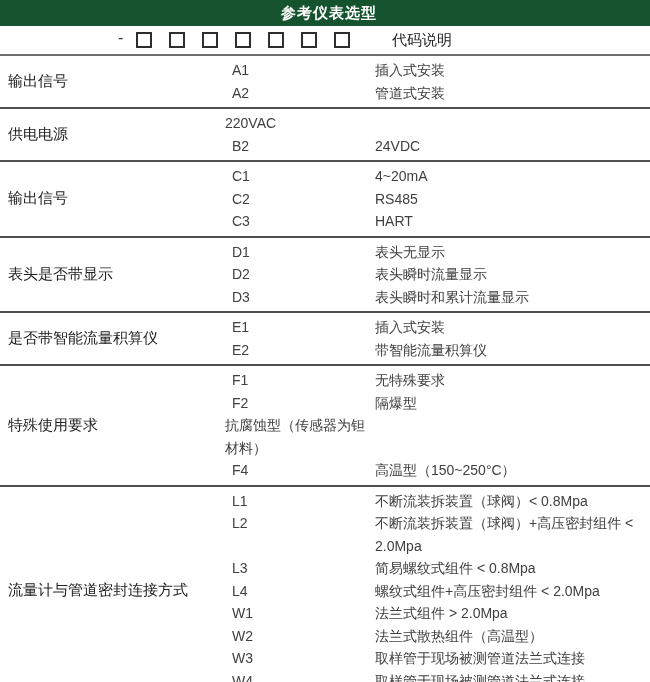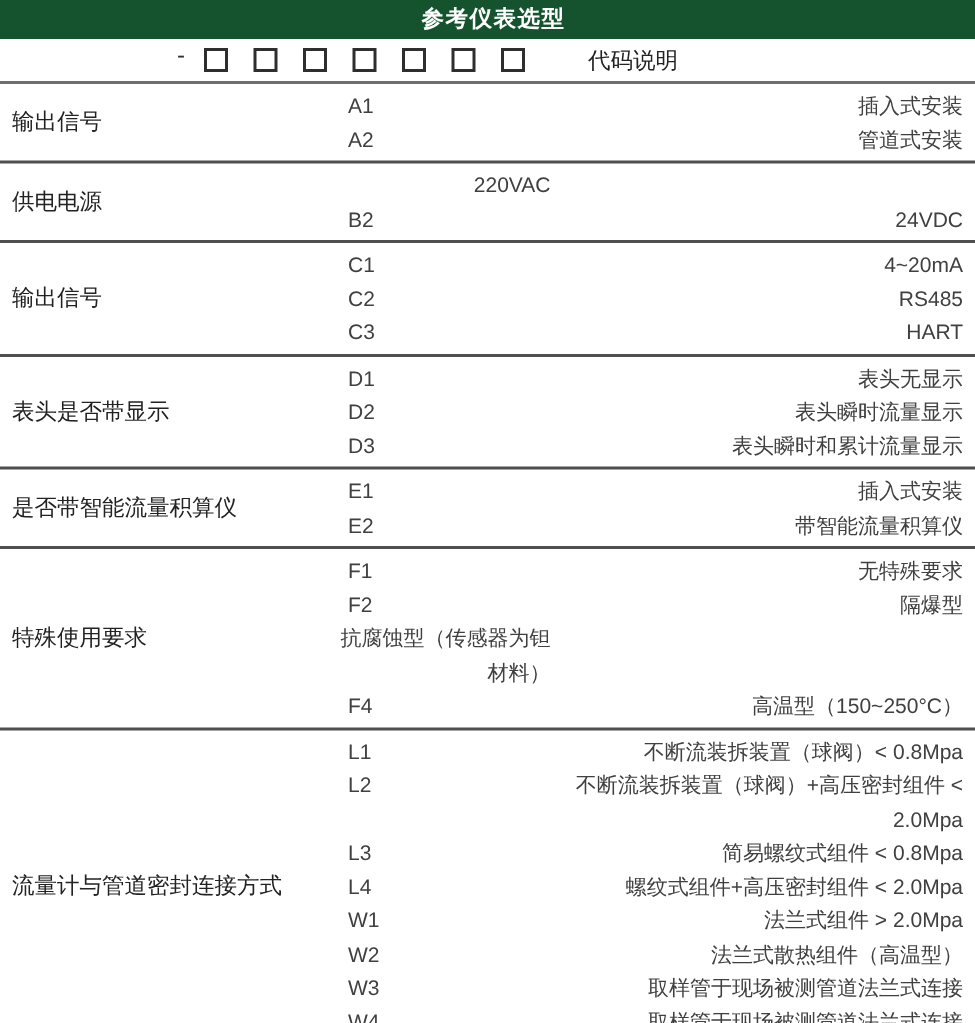--- a/index.html
+++ b/index.html
@@ -44,21 +44,21 @@
     width:225px; flex:0 0 225px;
     display:flex; align-items:center;
     padding-left:8px; font-size:15px; color:#222;
   }
   .group-opts { flex:1; }
   .opt {
     display:grid; grid-template-columns:150px 1fr;
     font-size:14px; line-height:22.5px; color:#404040;
   }
   .opt-code { padding-left:7px; }
-  .opt-desc { padding-right:8px;text-align:right; }
+  .opt-desc { padding-right:8px; }
   .table-bottom { border-bottom:4px solid #26262b; }
 </style>
 </head>
 <body>
 
 <div class="page">
 
   <div class="section-header" style="background: #14532d; color: rgb(255, 255, 255); text-align: center;">
     <span>参考仪表选型</span>
   </div>

